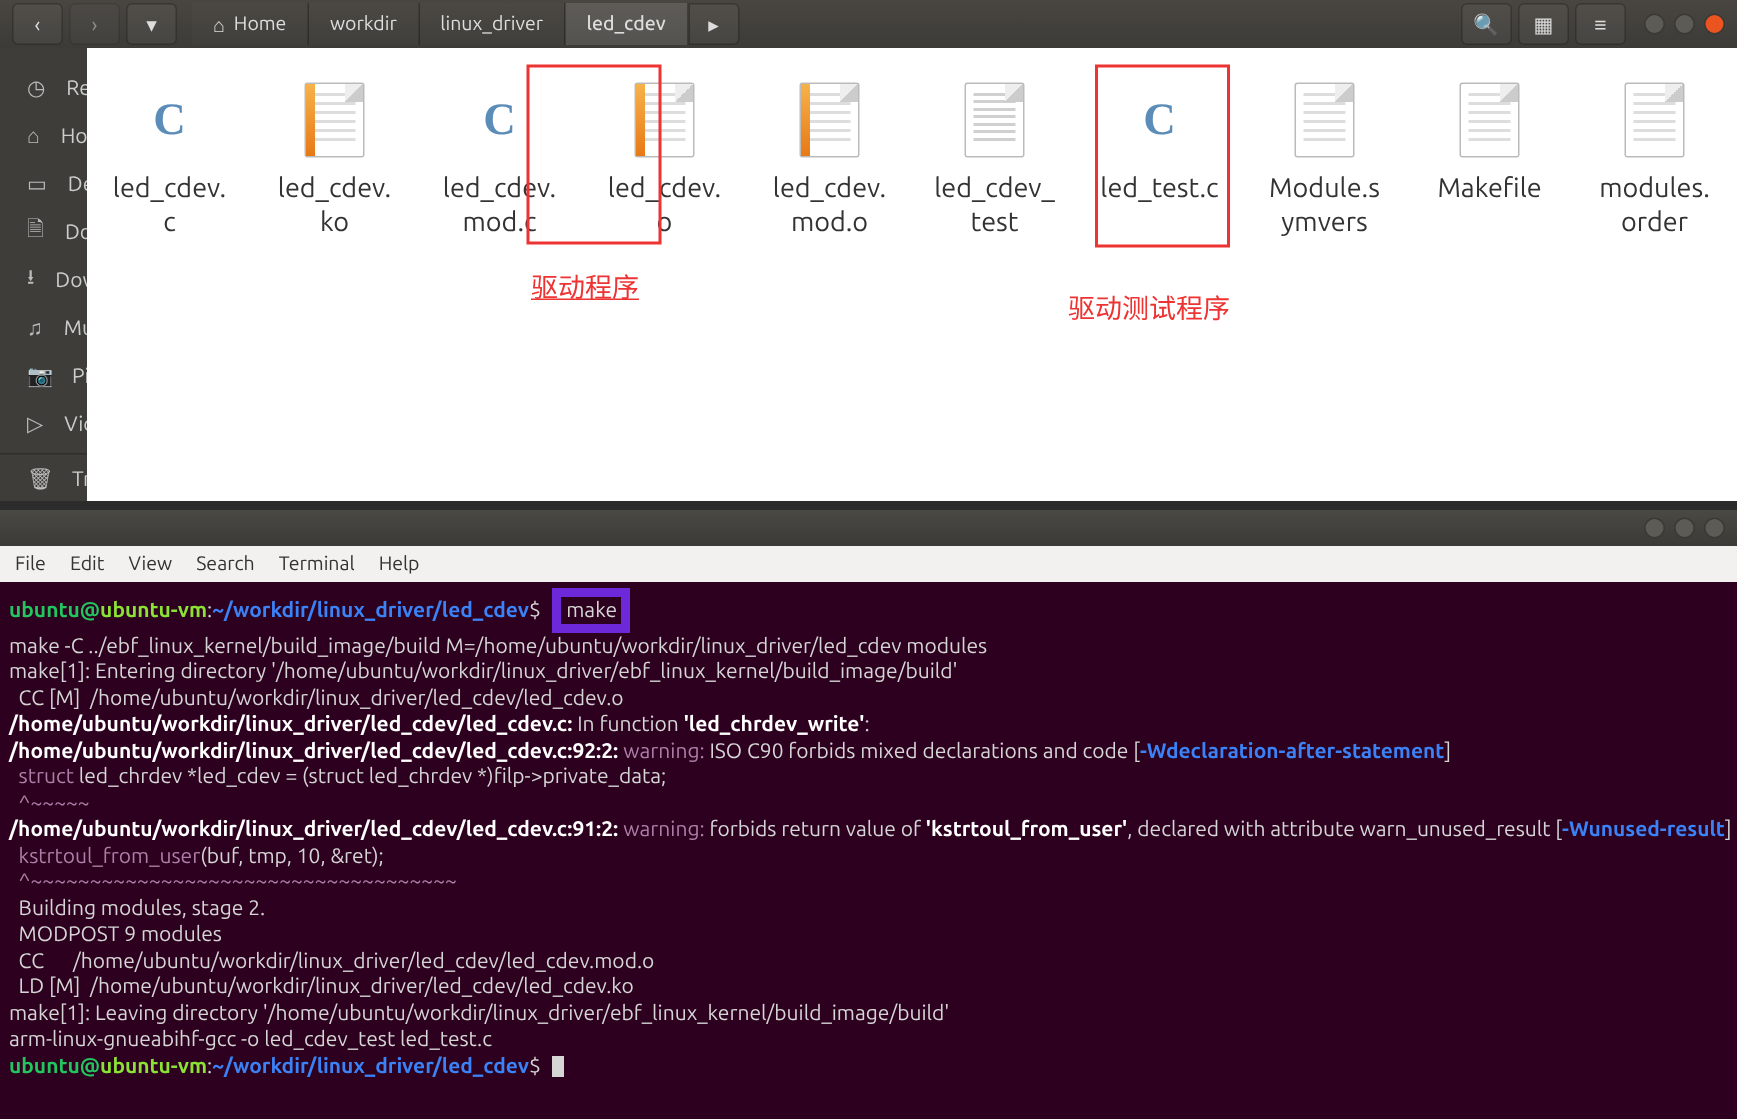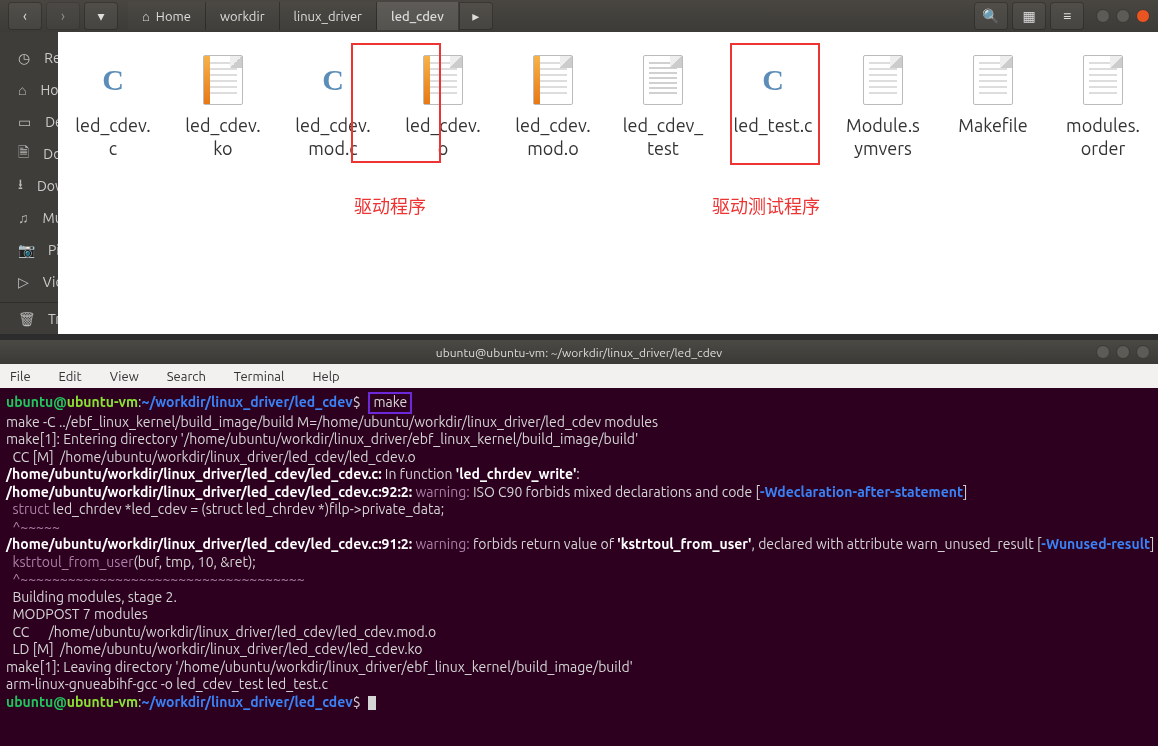--- a/index.html
+++ b/index.html
@@ -26,45 +26,45 @@
 .side-item.trash { border-top: 1px solid #2f2e2b; margin-top: 4px; }
 
 .file-area { flex: 1; background: #fff; padding: 20px 14px; display: flex; gap: 28px; align-items: flex-start; position: relative; }
 .file-item { width: 82px; display: flex; flex-direction: column; align-items: center; text-align: center; cursor: pointer; }
 .file-icon { width: 56px; height: 56px; display: flex; align-items: center; justify-content: center; position: relative; }
 .file-label { font-size: 18px; color: #333; margin-top: 6px; line-height: 1.3; word-break: break-word; }
 .hl-box { border: 2px solid #e33; position: absolute; pointer-events: none; }
 .hl-box.b1 { left: 293px; top: 11px; width: 90px; height: 120px; }
 .hl-box.b2 { left: 672px; top: 11px; width: 90px; height: 122px; }
 .annot { position: absolute; color: #e33; font-size: 18px; font-family: "Noto Sans CJK SC", sans-serif; }
-.annot.a1 { left: 296px; top: 160px; }
+.annot.a1 { left: 296px; top: 146px; text-decoration: underline; }
 .annot.a2 { left: 654px; top: 160px; }
 
 
 .doc-page { width: 40px; height: 50px; background: #fff; border: 1px solid #bbb; border-radius: 2px; position: relative; }
 .doc-page::before { content:""; position:absolute; top:6px; left:5px; right:5px; height:32px; background: repeating-linear-gradient(#ddd 0 2px, transparent 2px 6px); }
 .doc-page .fold { position:absolute; top:0; right:0; width:12px; height:12px; background: linear-gradient(135deg,#eee 50%,#ccc 50%); }
 .doc-page.binary { background:#fff; }
 .doc-page.binary::before { background: repeating-linear-gradient(#d0d0d0 0 2px, transparent 2px 5px); }
 .doc-page .spine { position:absolute; left:0; top:0; bottom:0; width:6px; background: linear-gradient(#f7b24a,#e77916); }
 .c-badge { width:44px; height:44px; display:flex; align-items:center; justify-content:center; font-size:30px; font-weight:bold; color:#5b8db8; font-family: serif; }
 
 
 .term-window { position: absolute; top: 340px; left: 0; width: 1158px; height: 406px; background: #2c001e; display: flex; flex-direction: column; }
 .term-titlebar { height: 24px; background: linear-gradient(#4a4944,#3b3a36); display:flex; align-items:center; justify-content:center; color:#ddd; font-size:12px; position:relative; }
 .term-winctl { position:absolute; right:8px; display:flex; gap:6px; }
-.term-menu { height: 24px; background: #f2f1f0; display:flex; align-items:center; gap:28px; padding:0 10px; font-size:13px; color:#333; }
+.term-menu { height: 24px; background: #f2f1f0; display:flex; align-items:center; gap:16px; padding:0 10px; font-size:13px; color:#333; }
 .term-menu span { cursor:pointer; }
 .term-content { flex:1; background:#2c001e; padding:4px 6px; font-family: "Ubuntu Mono","DejaVu Sans Mono",monospace; font-size:14px; line-height:1.25; color:#d5d5d5; white-space:pre; overflow:hidden; }
 .pr-user { color:#22c55e; font-weight:bold;margin-top:16px; }
 .pr-host { color:#8ae234; font-weight:bold; }
 .pr-colon { color:#d5d5d5; }
 .pr-path { color:#3b82f6; font-weight:bold; }
 .pr-dollar { color:#d5d5d5; }
-.cmd-box { border:2px solid #6d28d9; padding:0 3px; display:inline-block; }
+.cmd-box { border:6px solid #6d28d9; padding:0 3px; display:inline-block; }
 .tw-warn { color:#ad7fa8; }
 .tw-bold { color:#fff; font-weight:bold; }
 .tw-quote { color:#fff; font-weight:bold; }
 .tw-flag { color:#3b82f6; font-weight:bold; }
 .cursor { display:inline-block; width:8px; height:14px; background:#d5d5d5; vertical-align:middle; }
 </style>
 </head>
 <body>
 
 <div class="fm-window">
@@ -219,21 +219,20 @@
       <div class="hl-box b1"></div>
       <div class="hl-box b2"></div>
       <div class="annot a1">驱动程序</div>
       <div class="annot a2">驱动测试程序</div>
     </div>
   </div>
 </div>
 
 <div class="term-window">
   <div class="term-titlebar">
-    <span>ubuntu@ubuntu-vm: ~/workdir/linux_driver/led_cdev</span>
     <div class="term-winctl">
       <div class="win-btn"></div>
       <div class="win-btn"></div>
       <div class="win-btn"></div>
     </div>
   </div>
   <div class="term-menu">
     <span>File</span>
     <span>Edit</span>
     <span>View</span>
@@ -246,19 +245,19 @@
 <span>make[1]: Entering directory '/home/ubuntu/workdir/linux_driver/ebf_linux_kernel/build_image/build'</span>
 <span>  CC [M]  /home/ubuntu/workdir/linux_driver/led_cdev/led_cdev.o</span>
 <span class="tw-bold">/home/ubuntu/workdir/linux_driver/led_cdev/led_cdev.c:</span><span> In function </span><span class="tw-quote">'led_chrdev_write'</span><span>:</span>
 <span class="tw-bold">/home/ubuntu/workdir/linux_driver/led_cdev/led_cdev.c:92:2: </span><span class="tw-warn">warning: </span><span>ISO C90 forbids mixed declarations and code [</span><span class="tw-flag">-Wdeclaration-after-statement</span><span>]</span>
 <span class="tw-warn">  struct </span><span>led_chrdev *led_cdev = (struct led_chrdev *)filp-&gt;private_data;</span>
 <span class="tw-warn">  ^~~~~~</span>
 <span class="tw-bold">/home/ubuntu/workdir/linux_driver/led_cdev/led_cdev.c:91:2: </span><span class="tw-warn">warning: </span><span>forbids return value of </span><span class="tw-quote">'kstrtoul_from_user'</span><span>, declared with attribute warn_unused_result [</span><span class="tw-flag">-Wunused-result</span><span>]</span>
 <span class="tw-warn">  kstrtoul_from_user</span><span>(buf, tmp, 10, &amp;ret);</span>
 <span class="tw-warn">  ^~~~~~~~~~~~~~~~~~~~~~~~~~~~~~~~~~~~~</span>
 <span>  Building modules, stage 2.</span>
-<span>  MODPOST 7 modules</span>
+<span>  MODPOST 9 modules</span>
 <span>  CC      /home/ubuntu/workdir/linux_driver/led_cdev/led_cdev.mod.o</span>
 <span>  LD [M]  /home/ubuntu/workdir/linux_driver/led_cdev/led_cdev.ko</span>
 <span>make[1]: Leaving directory '/home/ubuntu/workdir/linux_driver/ebf_linux_kernel/build_image/build'</span>
 <span>arm-linux-gnueabihf-gcc -o led_cdev_test led_test.c</span>
 <span class="pr-user">ubuntu</span><span class="pr-user">@</span><span class="pr-host">ubuntu-vm</span><span class="pr-colon">:</span><span class="pr-path">~/workdir/linux_driver/led_cdev</span><span class="pr-dollar">$</span> <span class="cursor"></span></div>
 </div>
 
 </body></html>

